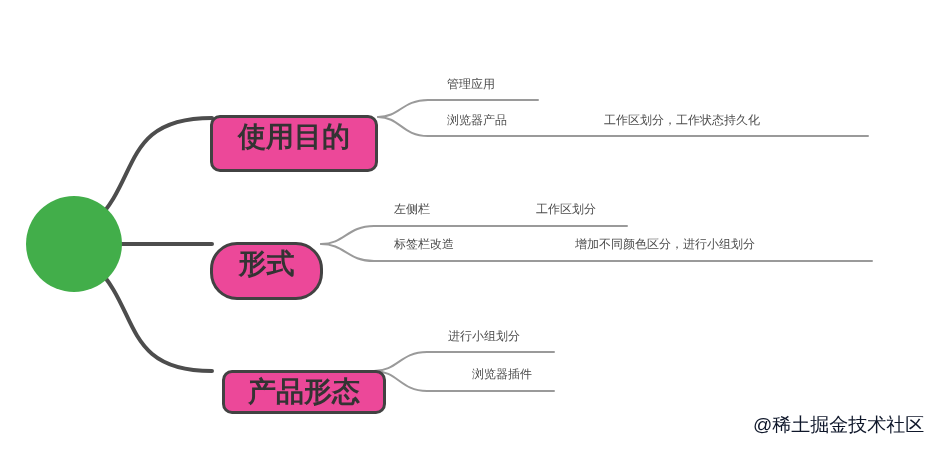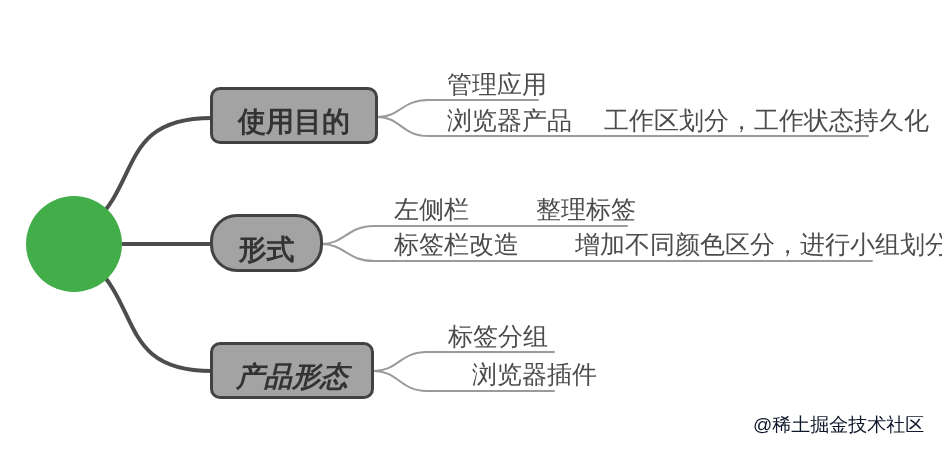--- a/index.html
+++ b/index.html
@@ -36,35 +36,36 @@
     left: 26px; top: 196px;
     width: 96px; height: 96px;
     border-radius: 50%;
     background: #42ae4a;
   }
   .topic-box {
     position: absolute;
     box-sizing: border-box;
     border: 3px solid #424242;
     border-radius: 10px;
-    background: #a3a3a3;
+    background: #ec4899;
     display: flex;
-    align-items: flex-end;
+    align-items: flex-start;
     justify-content: center;
     font-size: 28px;
     font-weight: bold;
     color: #333333;
     white-space: nowrap;
+    margin-top: 28px;
   }
   .box-1 { left: 210px; top: 87px;  width: 168px; height: 57px; }
   .box-2 { left: 210px; top: 214px; width: 113px; height: 58px; border-radius: 27px; }
-  .box-3 { left: 210px; top: 342px; width: 164px; height: 57px; font-style: italic; }
+  .box-3 { left: 222px; top: 342px; width: 164px; height: 44px; }
   .leaf {
     position: absolute;
-    font-size: 25px;
+    font-size: 12px;
     line-height: 21px;
     color: #4c4c4c;
     white-space: nowrap;
   }
   .watermark {
     position: absolute;
     left: 753px; top: 412px;
     font-size: 19px;
     color: #0f172a;
     white-space: nowrap;
@@ -101,22 +102,22 @@
   </div>
   <div class="topic-box box-3">
     <span>产品形态</span>
   </div>
 
   <div class="leaf" style="left:447px; top:74px">管理应用</div>
   <div class="leaf" style="left:447px; top:110px">浏览器产品</div>
   <div class="leaf" style="left:604px; top:110px">工作区划分，工作状态持久化</div>
 
   <div class="leaf" style="left:394px; top:199px">左侧栏</div>
-  <div class="leaf" style="left:536px; top:199px">整理标签</div>
+  <div class="leaf" style="left:536px; top:199px">工作区划分</div>
   <div class="leaf" style="left:394px; top:234px">标签栏改造</div>
   <div class="leaf" style="left:575px; top:234px">增加不同颜色区分，进行小组划分</div>
 
-  <div class="leaf" style="left:448px; top:326px">标签分组</div>
+  <div class="leaf" style="left:448px; top:326px">进行小组划分</div>
   <div class="leaf" style="left:472px; top:364px">浏览器插件</div>
 
   <div class="watermark">@稀土掘金技术社区</div>
 
 </div>
 
 </body></html>

